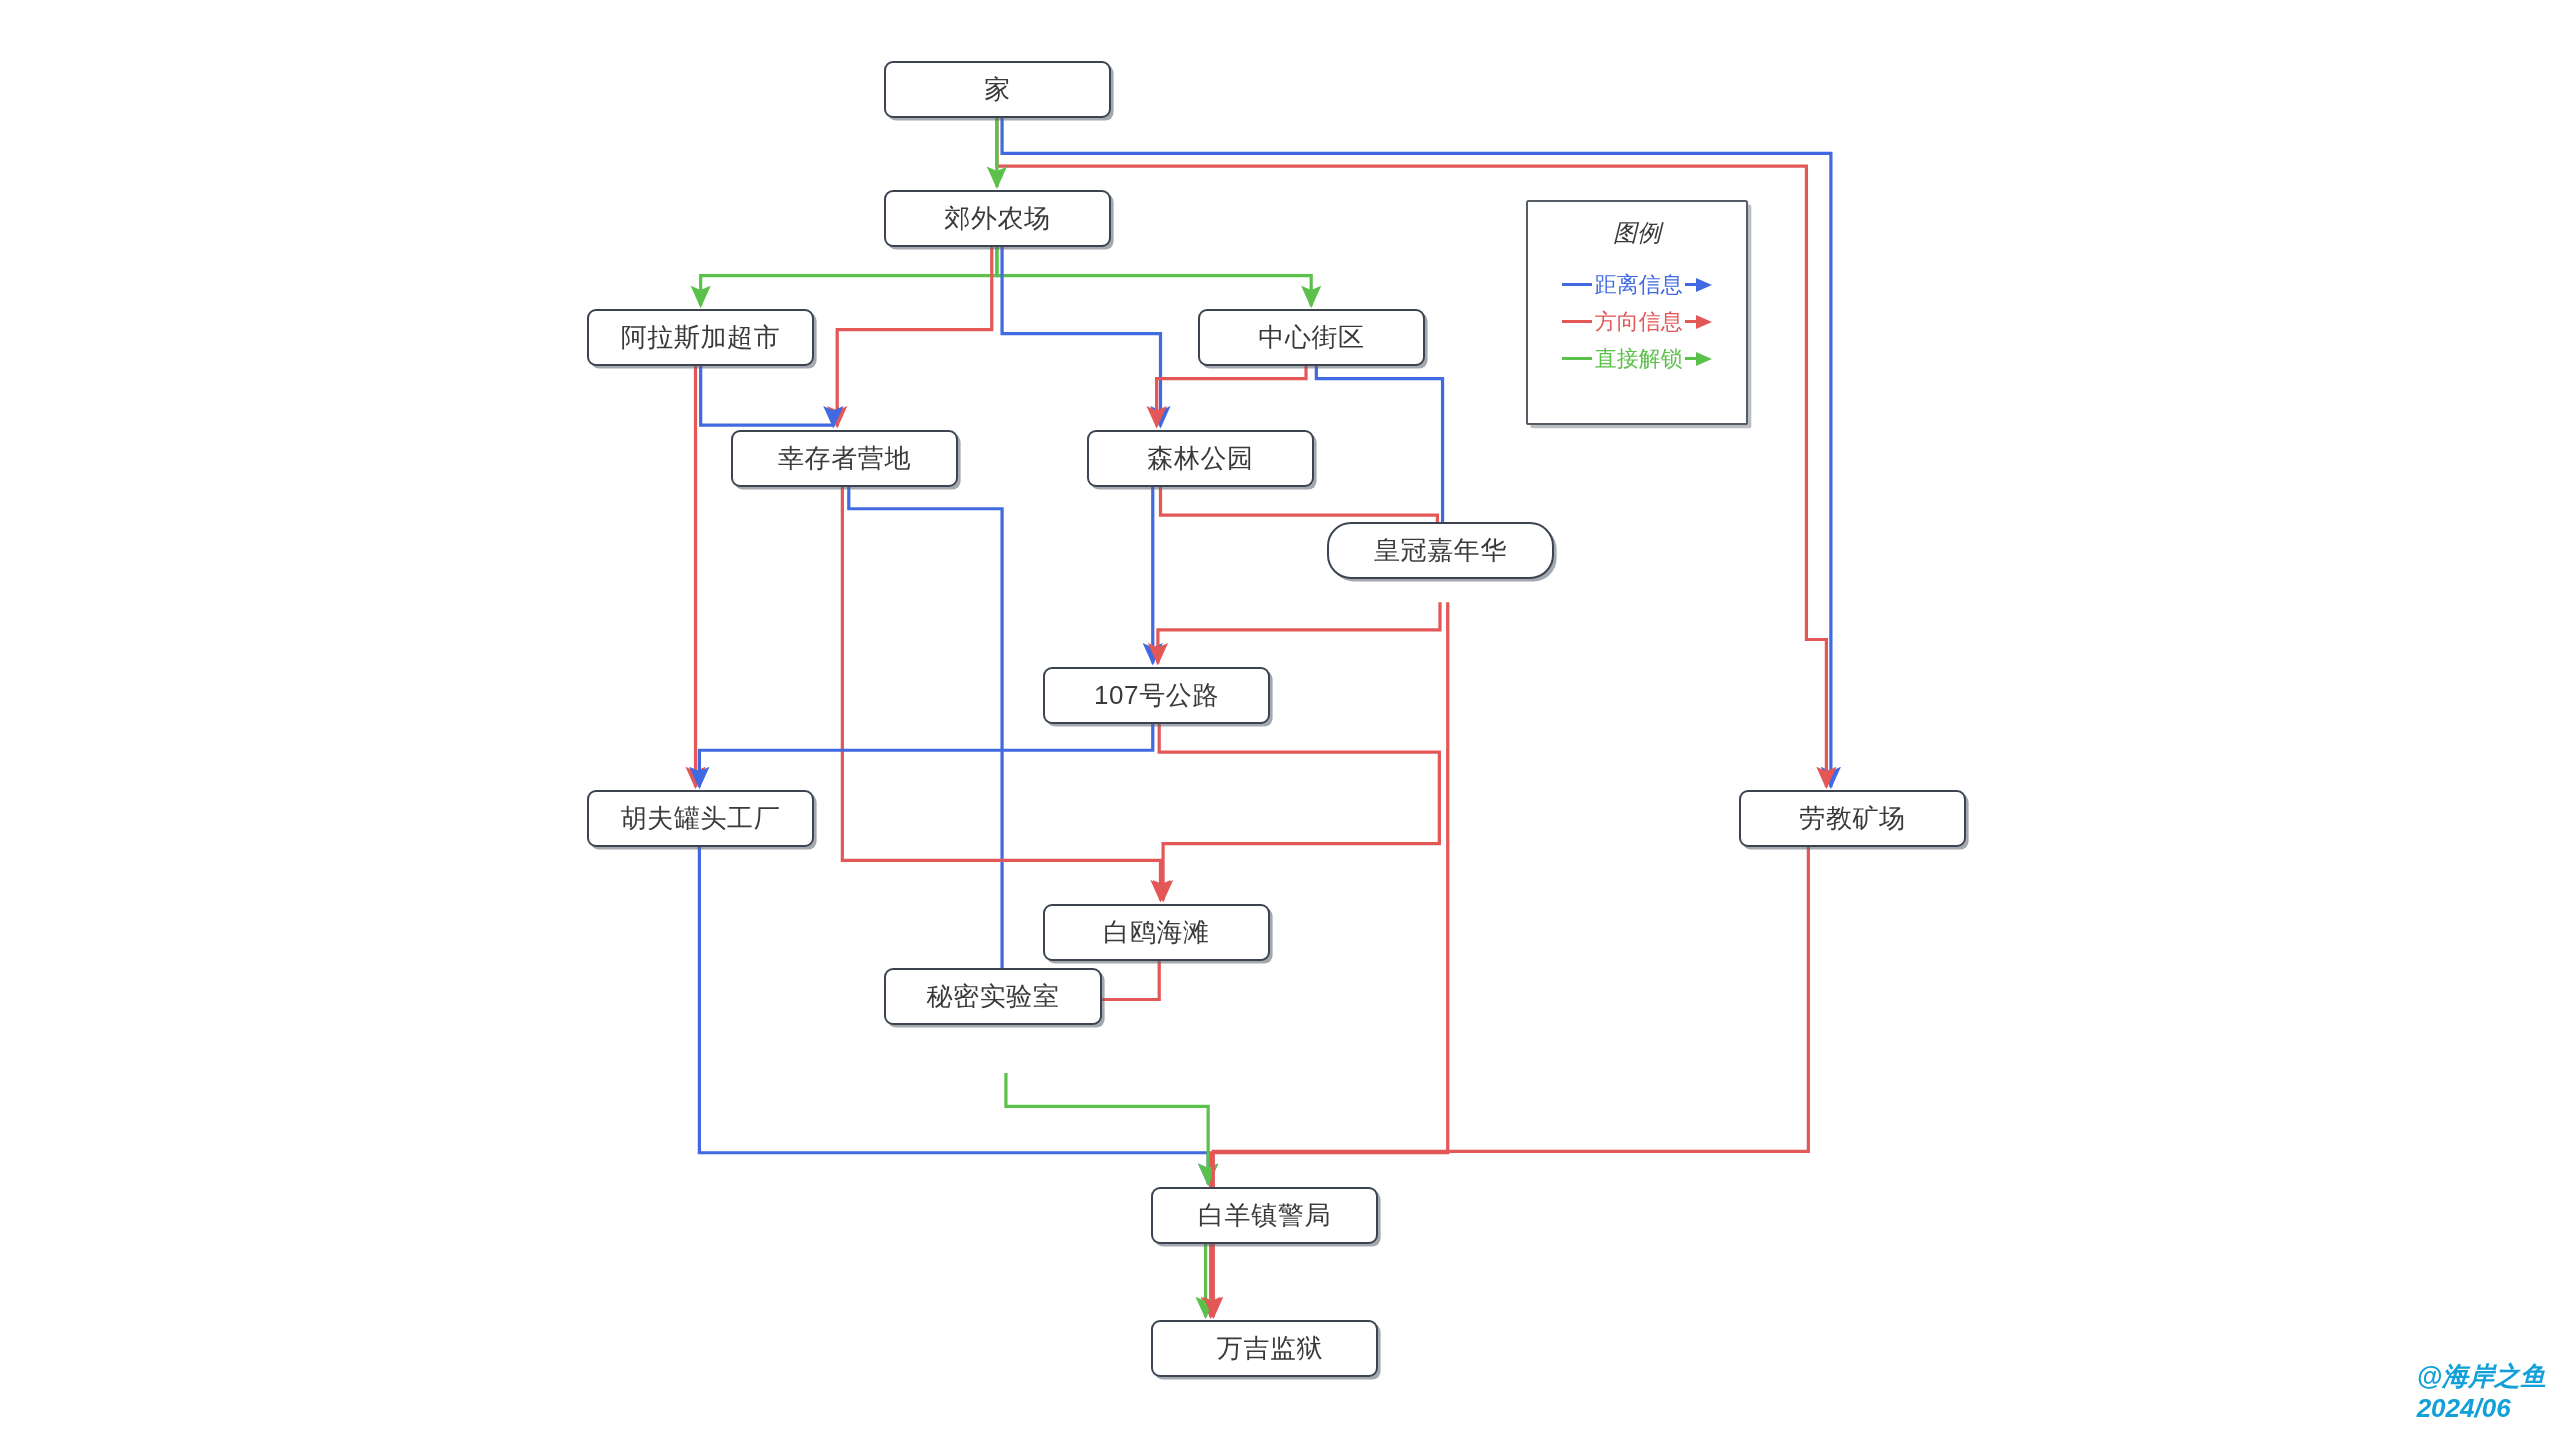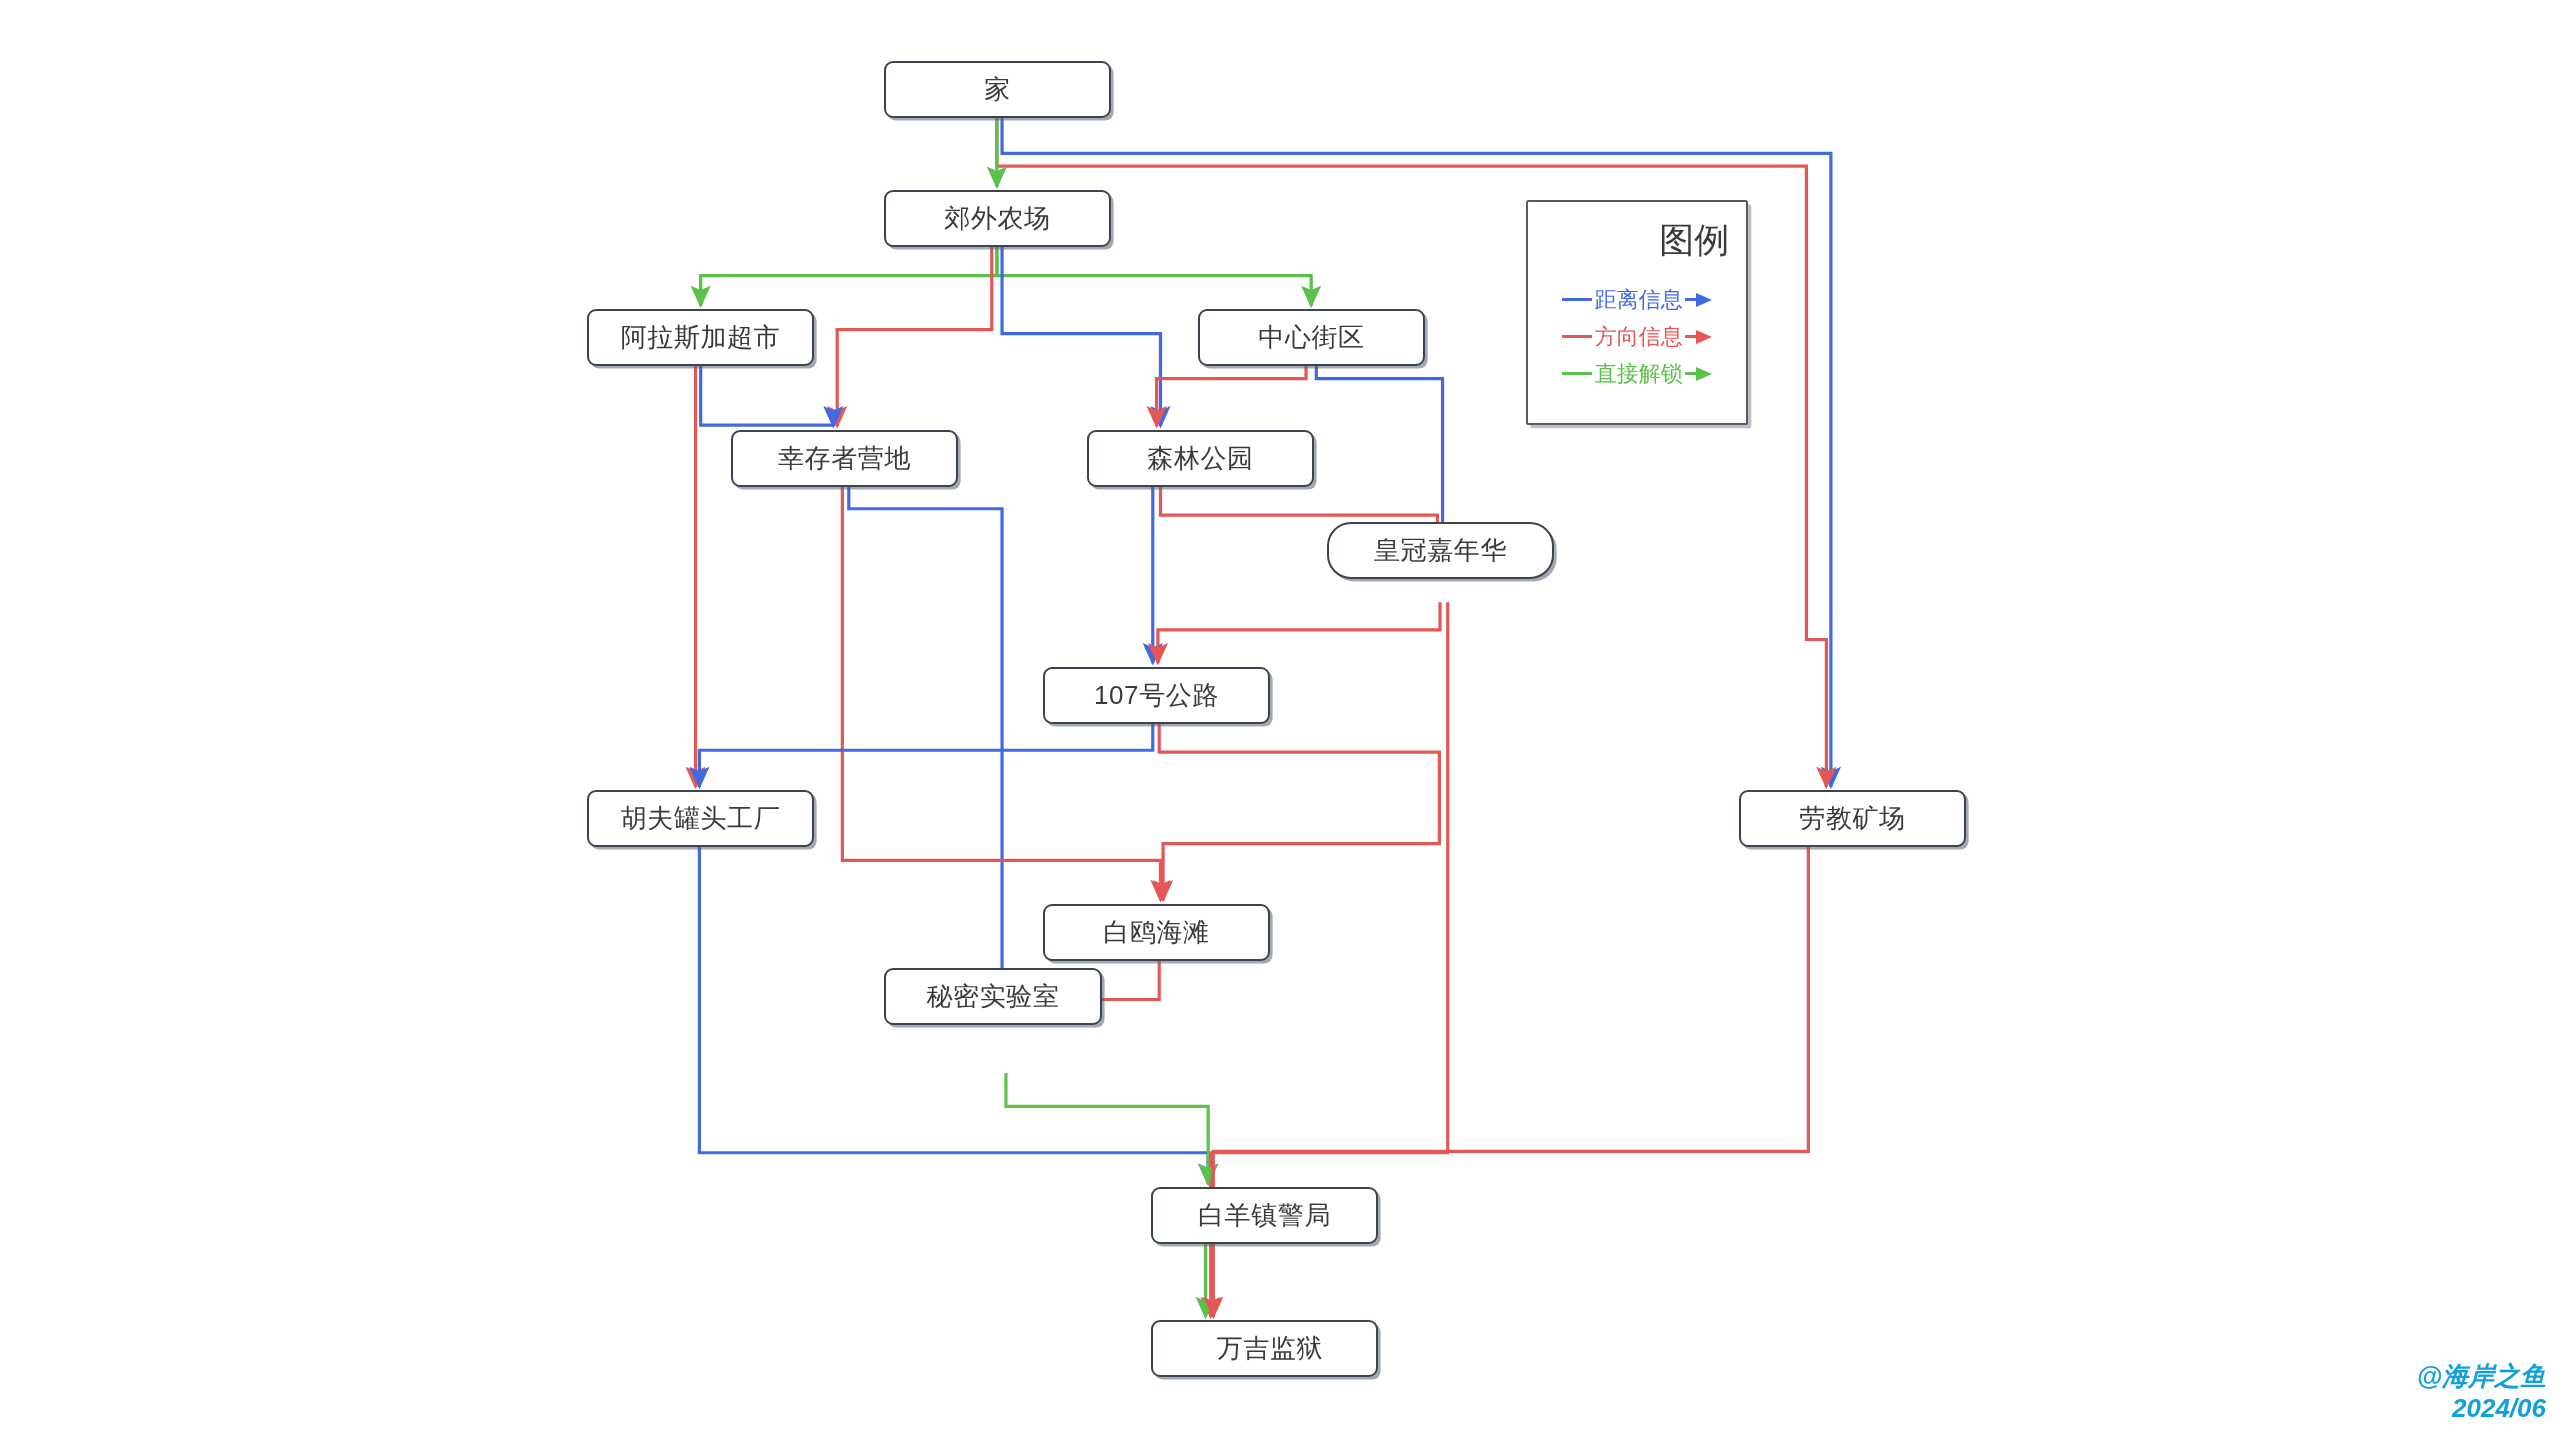--- a/index.html
+++ b/index.html
@@ -26,24 +26,25 @@
     position:absolute;
     box-sizing:border-box;
     background:#ffffff;
     border:2.6px solid #555c66;
     border-radius:2.6px;
     box-shadow:3.9px 3.9px 0 -0.6px rgba(120,126,136,.5);
     z-index:6;
     padding:9px 16.7px 13px 16.7px;
   }
   .legend-title{
-    text-align:right;
-    font-size:35px;
+    text-align:center;
+    font-size:24px;
     color:#3a3a3a;
     margin:6.4px 0 16.7px 0;
+    font-style:italic;
   }
   .legend-row{
     display:flex;align-items:center;justify-content:center;
     height:37px;
     font-size:22px;
     white-space:nowrap;
   }
   .legend-row .lbl{margin:0 2.6px;}
   .leg-line{display:inline-block;width:30px;height:2.6px;}
   .leg-arrow{
@@ -55,21 +56,20 @@
   }
   .leg-stub{display:inline-block;width:10.3px;height:2.6px;background:currentColor;}
 
   .watermark{
     position:absolute;
     right:30px;bottom:24.5px;
     color:#12a0d8;
     font-size:26px;
     font-style:italic;
     font-weight:bold;
-    text-align:right;
     line-height:1.22;
     z-index:7;
   }
 </style>
 </head>
 <body>
 
 <div id="stage">
 
   <svg id="wires" viewBox="0 0 4000 2250">

